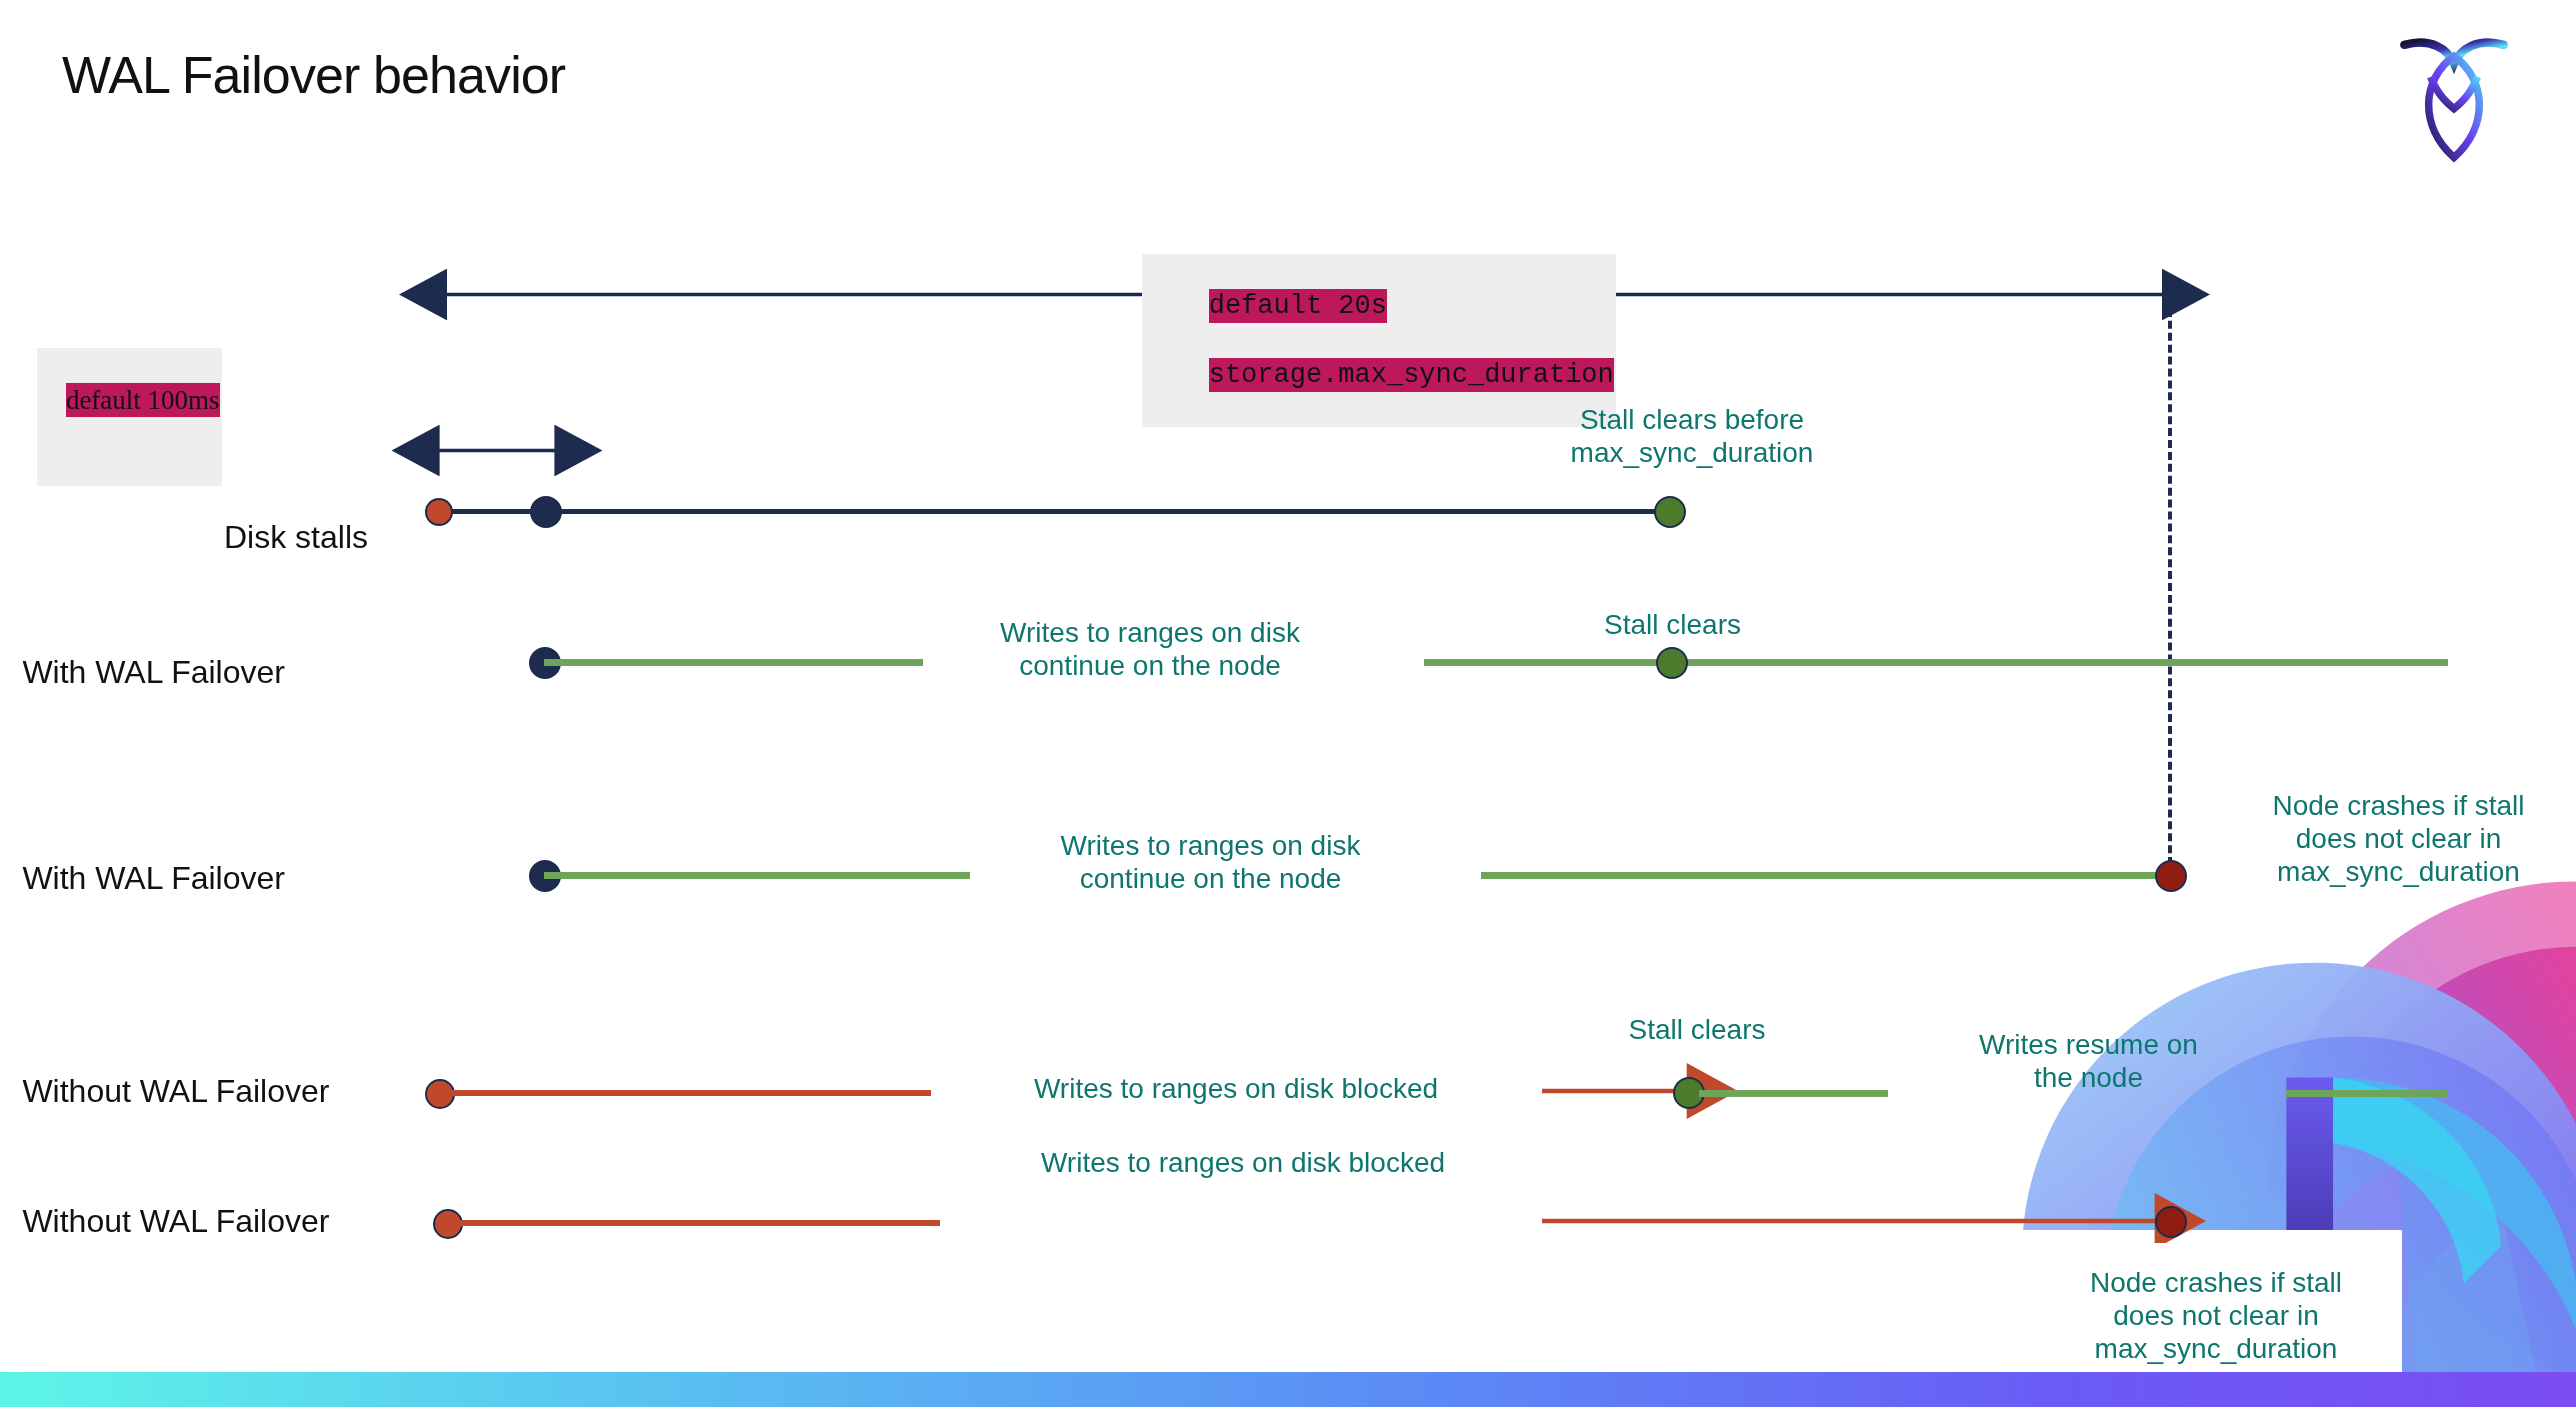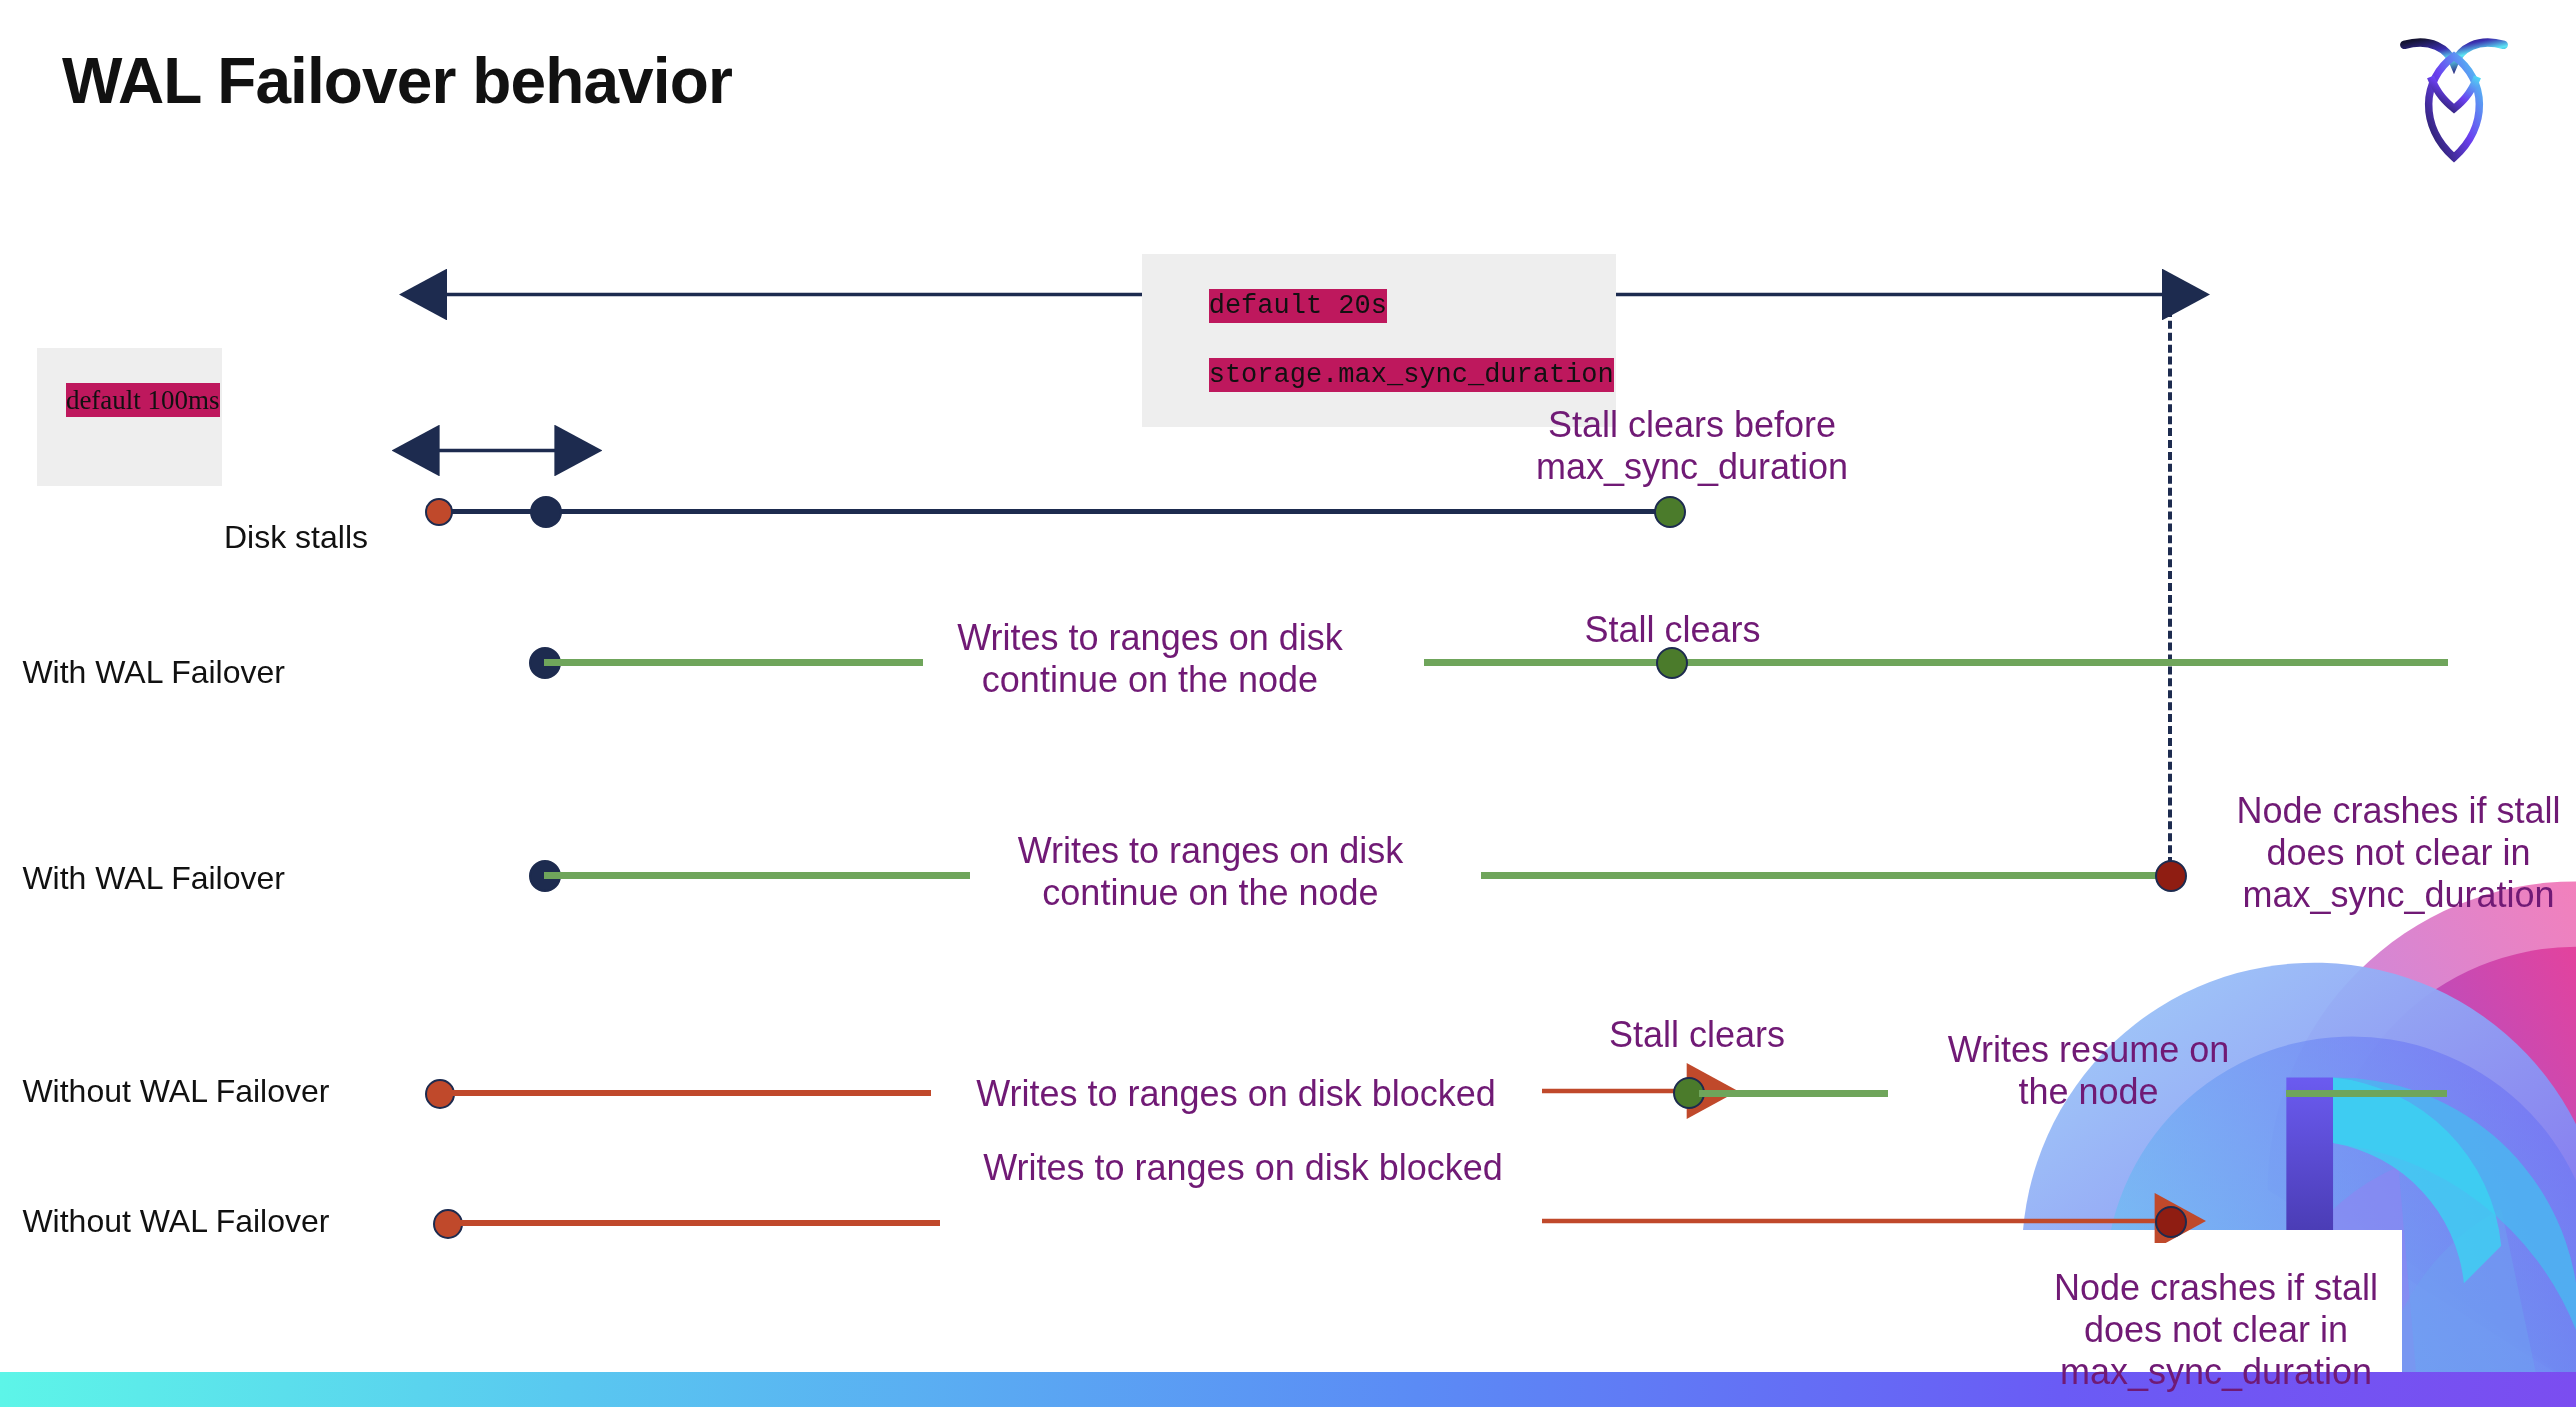--- a/index.html
+++ b/index.html
@@ -8,37 +8,37 @@
     background:#ffffff;
     font-family:"Liberation Sans", sans-serif;
     overflow:hidden;
     position:relative;
   }
   .slide{position:absolute;inset:0;overflow:hidden;}
 
   
   #page-title{
     position:absolute;left:62px;top:49px;
-    font-size:64px;font-weight:bold;color:#111111;
+    font-size:52px;font-weight:normal;color:#111111;
     letter-spacing:-0.9px;line-height:1;
     white-space:nowrap;
   }
 
   
   #brand-logo{position:absolute;left:2393px;top:28px;width:122px;height:136px;}
 
   
   #deco-art{position:absolute;right:0;bottom:22.4px;width:598px;height:542px;pointer-events:none;}
   #bottom-bar{position:absolute;left:0;bottom:0;width:100%;height:36px;
      background:linear-gradient(90deg,#5df5e8 0%,#59c8f0 22%,#5b8bf5 55%,#6a5bf5 80%,#7b4df0 100%);}
   #art-mask{position:absolute;left:1983px;bottom:36px;width:419px;height:142px;background:#ffffff;}
 
   
   .row-label{position:absolute;font-size:32px;color:#111;white-space:nowrap;}
-  .note{position:absolute;font-size:36px;color:#701a75;line-height:1.17;text-align:center;}
+  .note{position:absolute;font-size:28px;color:#0f766e;line-height:1.17;text-align:center;}
   .note.left{text-align:center;}
   .code-chip{
     position:absolute;font-family:"Liberation Mono", monospace;
     font-size:27px;color:#111;background:#eeeeee;
     line-height:1.28;white-space:pre;padding:0 1.9px;
   }
   .code-chip span{background:#be185d;display:inline-block;}
 
   .line{position:absolute;height:5.6px;border-radius:0;}
   .line.navy{background:#1d2b4f;height:4.7px;}

